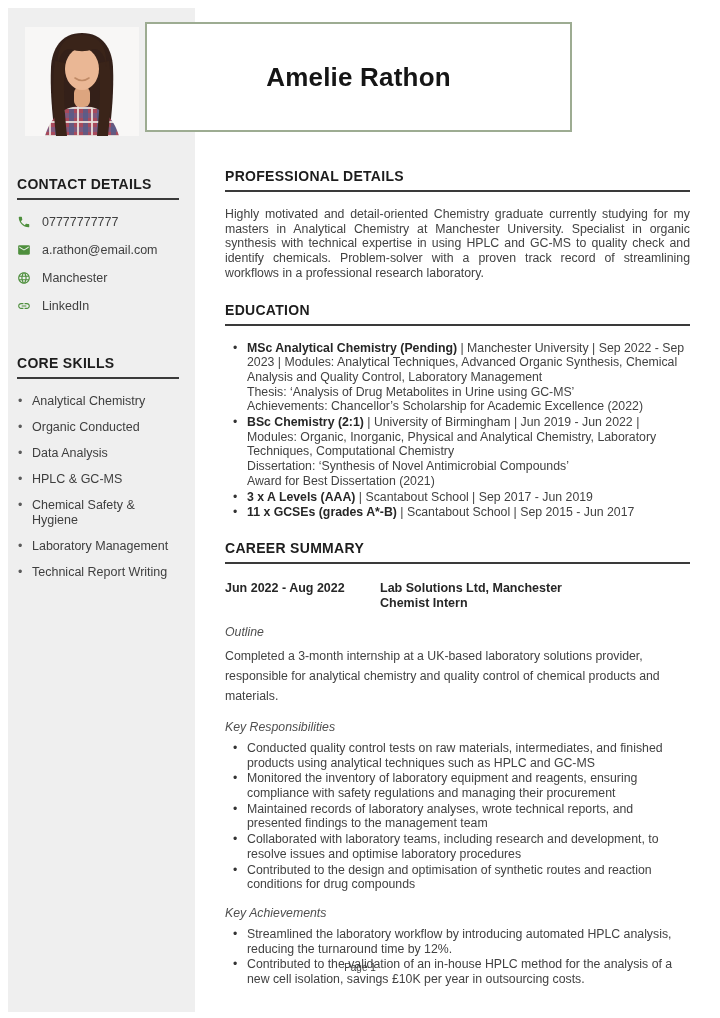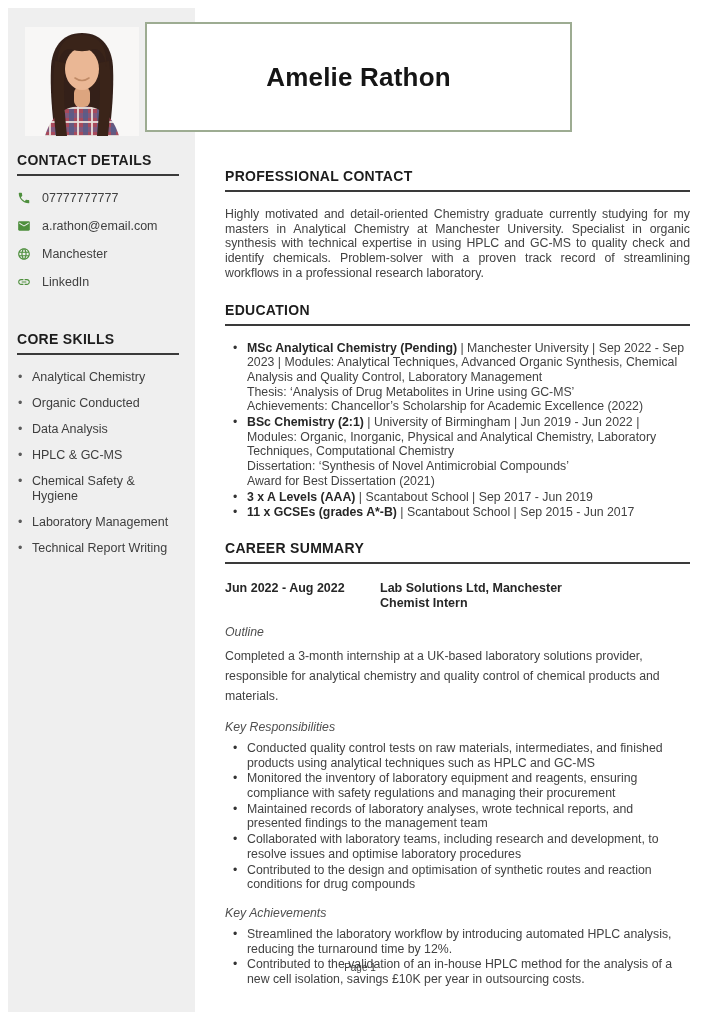--- a/index.html
+++ b/index.html
@@ -52,21 +52,21 @@
     letter-spacing: 0.2px;
     margin: 0;
   }
   .subtitle {
     font-size: 17px;
     color: var(--subtitle_green, #679f58);
     margin: 0;
   }
   .sidebar-inner {
     position: absolute;
-    left: 17px; top: 152px;
+    left: 17px; top: 176px;
     width: 162px;
   }
   .side-heading, .main-heading {
     font-size: 14px;
     font-weight: bold;
     color: #1d1d1d;
     letter-spacing: 0.3px;
     border-bottom: 2px solid var(--heading_underline, #3a3a3a);
     padding-bottom: 6px;
     margin: 0 0 15px 0;
@@ -236,21 +236,21 @@
         <li>HPLC &amp; GC-MS</li>
         <li>Chemical Safety &amp; Hygiene</li>
         <li>Laboratory Management</li>
         <li>Technical Report Writing</li>
       </ul>
     </div>
   </div>
 
   <div class="main">
     <div>
-      <h2 class="main-heading">PROFESSIONAL CONTACT</h2>
+      <h2 class="main-heading">PROFESSIONAL DETAILS</h2>
       <p class="profile-text">Highly motivated and detail-oriented Chemistry graduate currently studying for my masters in Analytical Chemistry at Manchester University. Specialist in organic synthesis with technical expertise in using HPLC and GC-MS to quality check and identify chemicals. Problem-solver with a proven track record of streamlining workflows in a professional research laboratory.</p>
     </div>
 
     <div>
       <h2 class="main-heading">EDUCATION</h2>
       <ul class="bullet-list edu-list">
         <li><span class="edu-title">MSc Analytical Chemistry (Pending)</span><span class="edu-details"> | Manchester University | Sep 2022 - Sep 2023 | Modules: Analytical Techniques, Advanced Organic Synthesis, Chemical Analysis and Quality Control, Laboratory Management
 Thesis: ‘Analysis of Drug Metabolites in Urine using GC-MS’
 Achievements: Chancellor’s Scholarship for Academic Excellence (2022)</span></li>
         <li><span class="edu-title">BSc Chemistry (2:1)</span><span class="edu-details"> | University of Birmingham | Jun 2019 - Jun 2022 | Modules: Organic, Inorganic, Physical and Analytical Chemistry, Laboratory Techniques, Computational Chemistry

